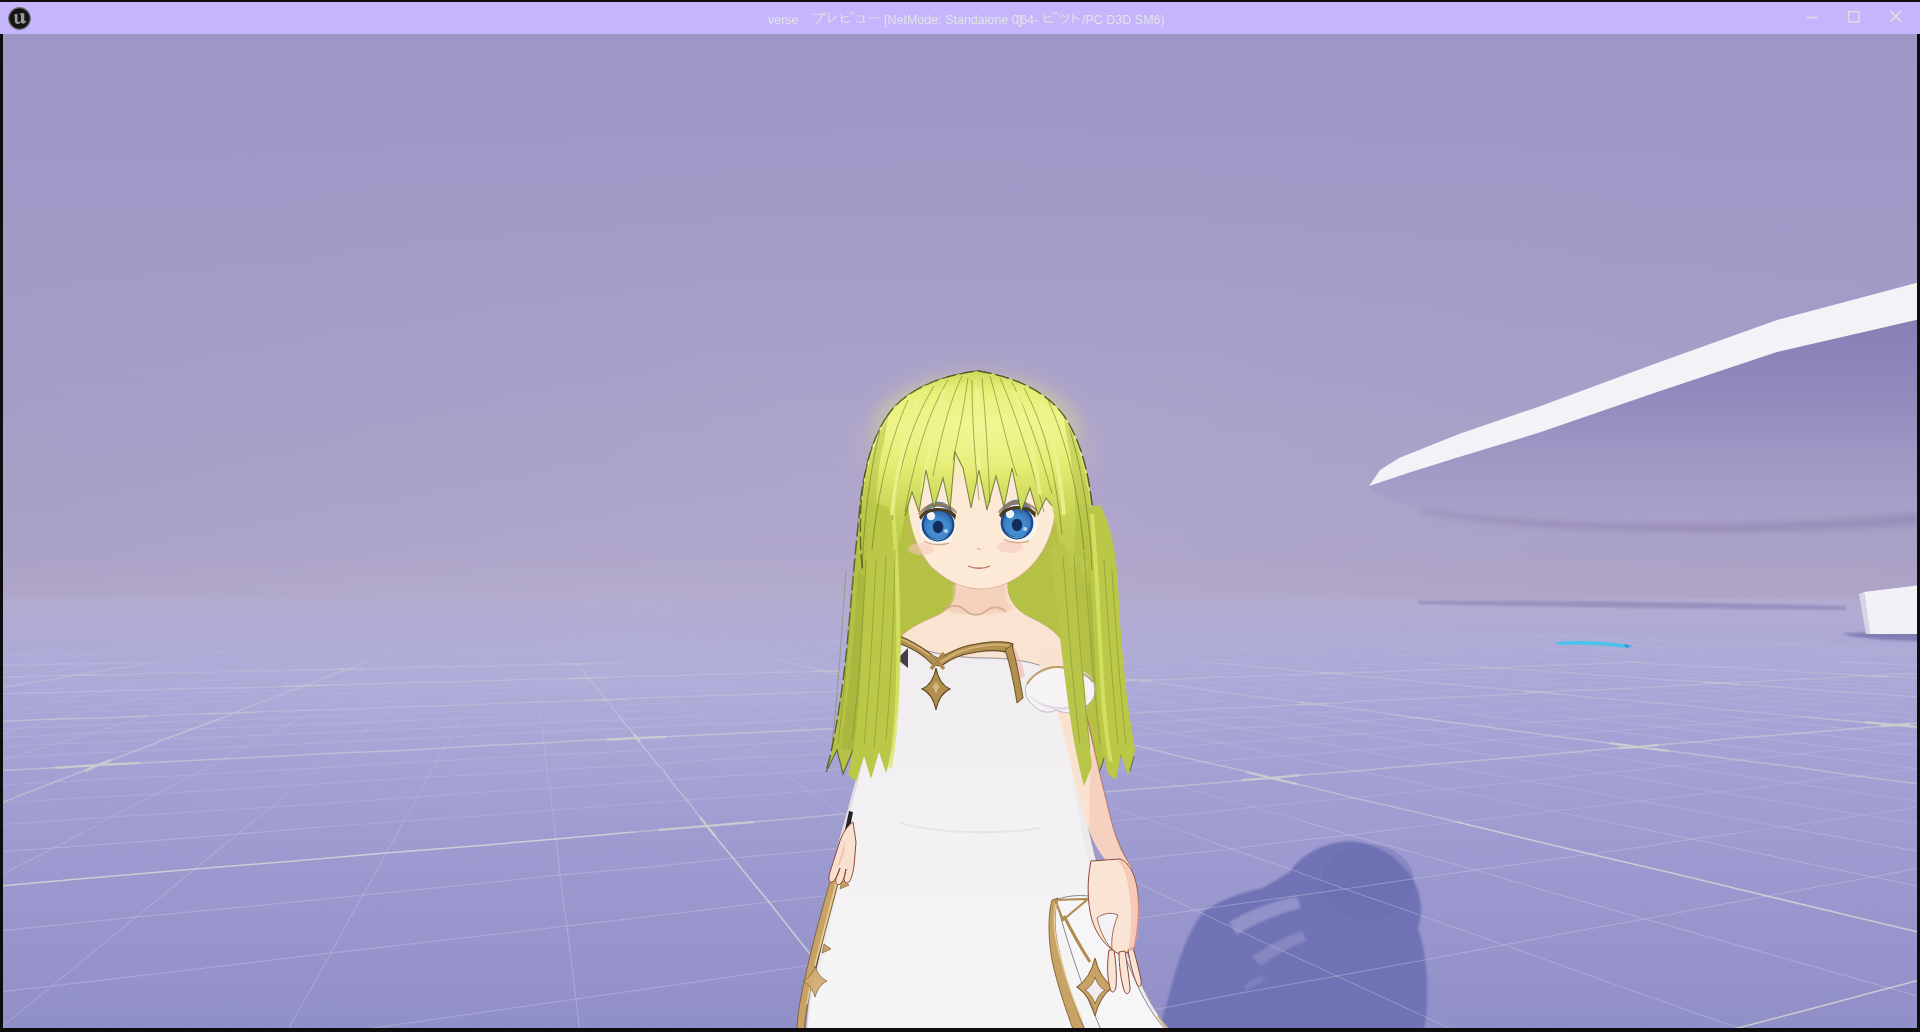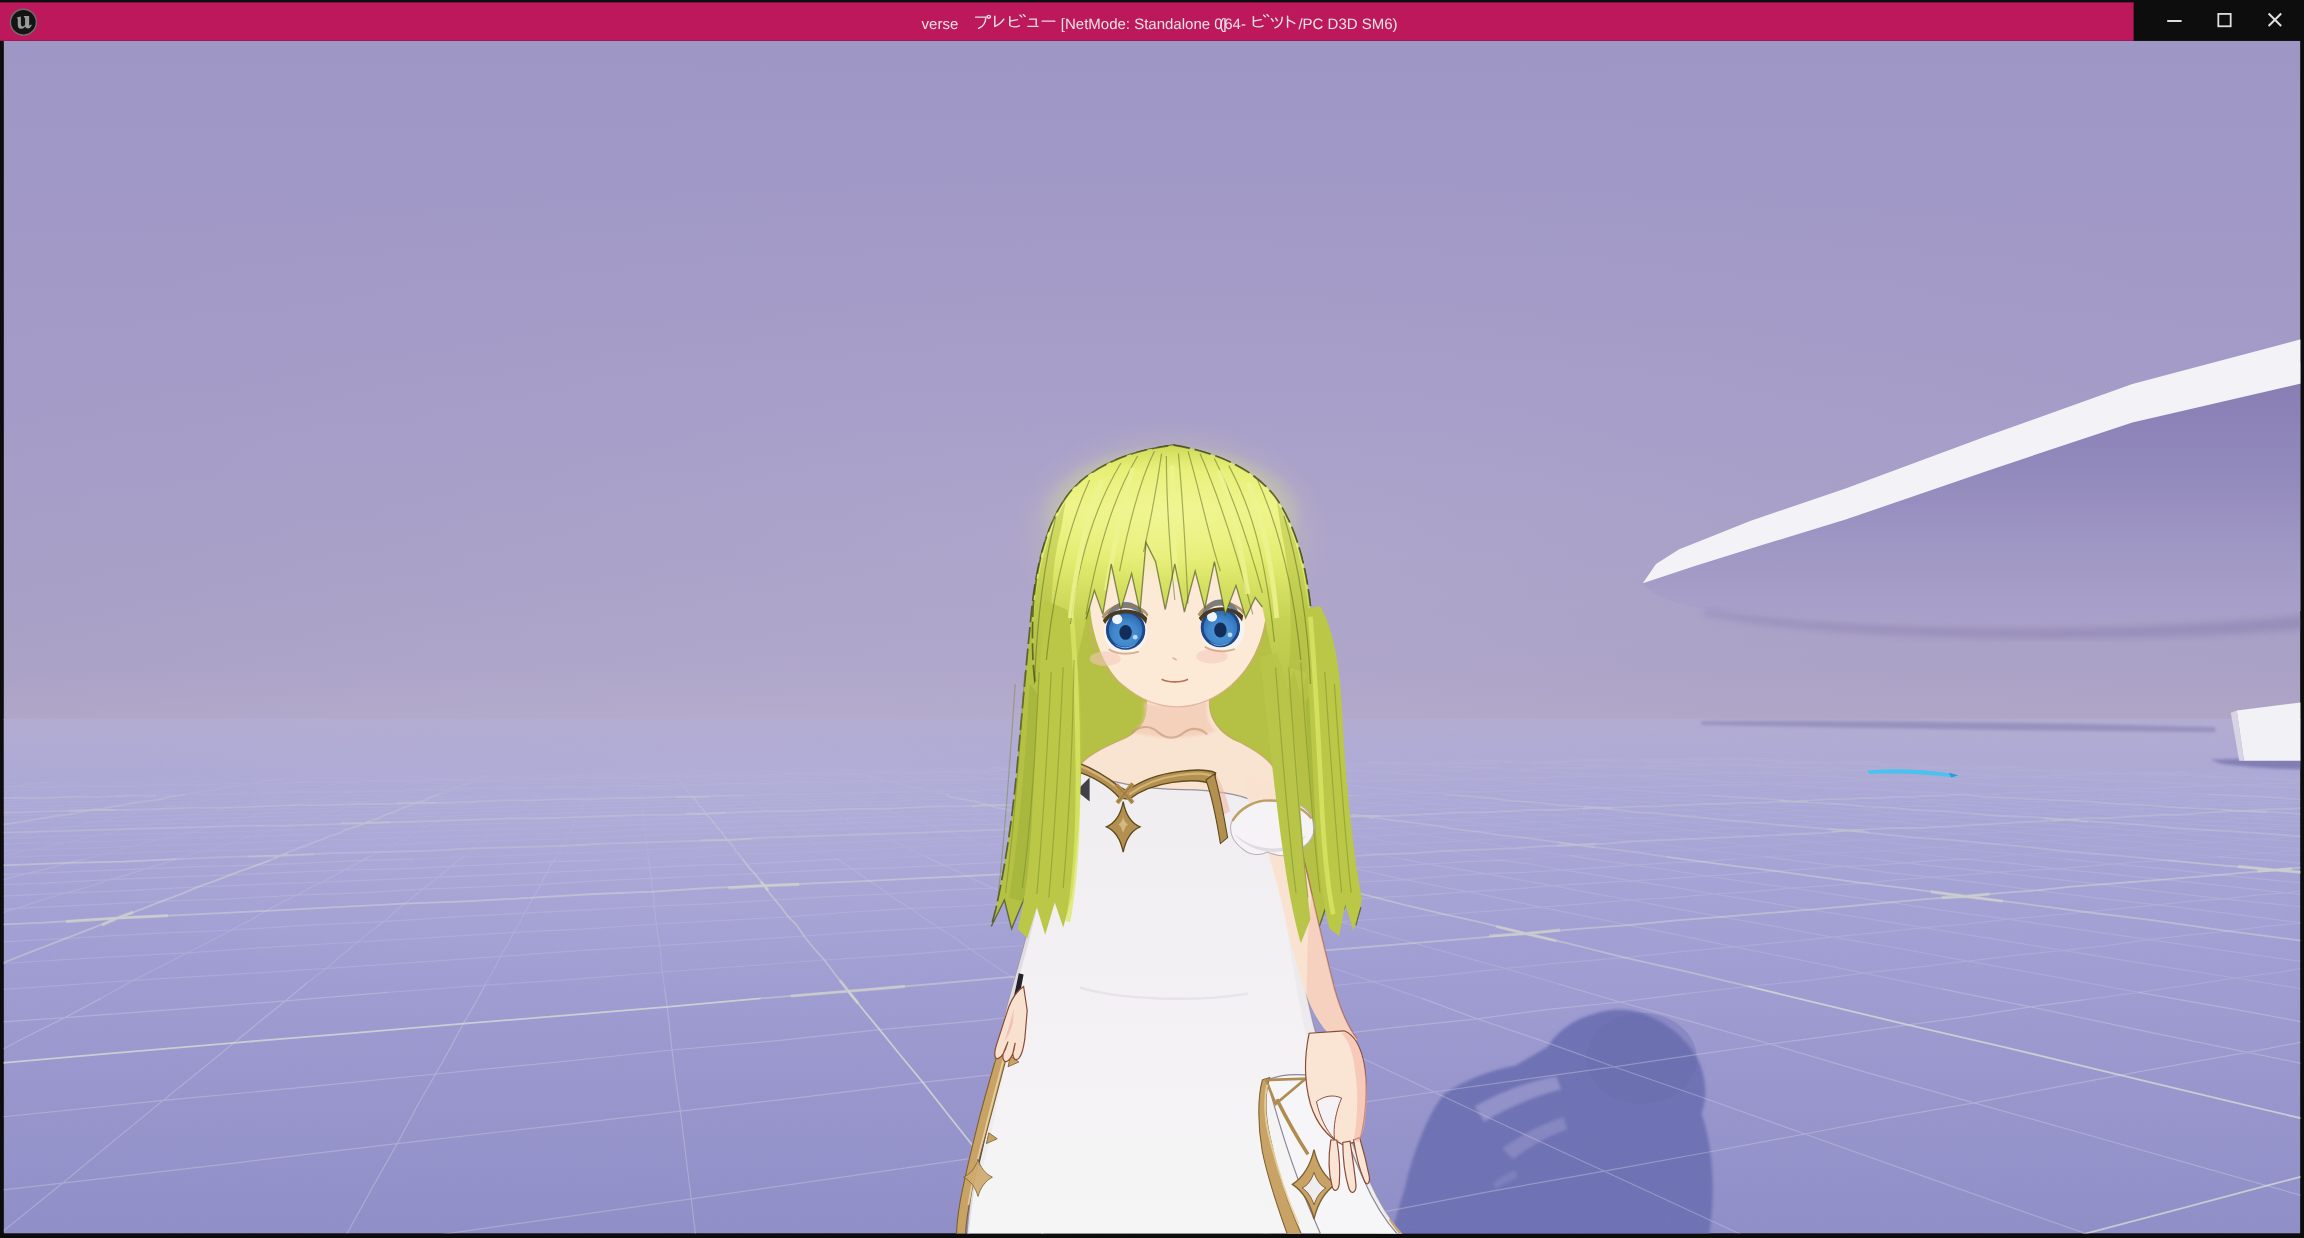--- a/index.html
+++ b/index.html
@@ -1,16 +1,16 @@
 <!DOCTYPE html>
 <html><head>
 <meta charset="utf-8">
 <style>
 html,body{margin:0;padding:0;width:1920px;height:1032px;overflow:hidden;background:#0d0d0d;font-family:"Liberation Sans",sans-serif;}
-#titlebar{position:absolute;left:0;top:2px;width:1778px;height:32px;background:#be185d;}
+#titlebar{position:absolute;left:0;top:2px;width:1920px;height:32px;background:#c4b5fd;}
 #scene{position:absolute;left:3px;top:34px;width:1914px;height:994px;}
 </style>
 </head>
 <body>
 <div id="titlebar">
  <svg width="1920" height="32" style="position:absolute;left:0;top:0">
   <circle cx="19.5" cy="16.5" r="10.8" fill="#141414" stroke="#6f6f6f" stroke-width="1.2"></circle>
   <path d="M14 12.5 l3.4 -0.8 l0 6.2 q0 2.2 1.6 2.2 q1.3 0 1.9 -1.4 l0 -5.2 l-1.3 -2.2 l4.7 0 l0 7.8 q0.9 0.3 1.7 -0.6 l0.5 0.5 q-1.6 3.3 -4.1 2.6 q-1.3 -0.4 -1.5 -1.5 q-1.2 2.1 -3.4 1.9 q-2.7 -0.3 -2.7 -3.4 l0 -4.6 z" fill="#9b9b9b"></path>
   <path d="M1806 15.5 h12" stroke="#dedede" stroke-width="1.6" fill="none"></path>
   <rect x="1848.6" y="9.6" width="10.3" height="10.3" fill="none" stroke="#dedede" stroke-width="1.5"></rect>

